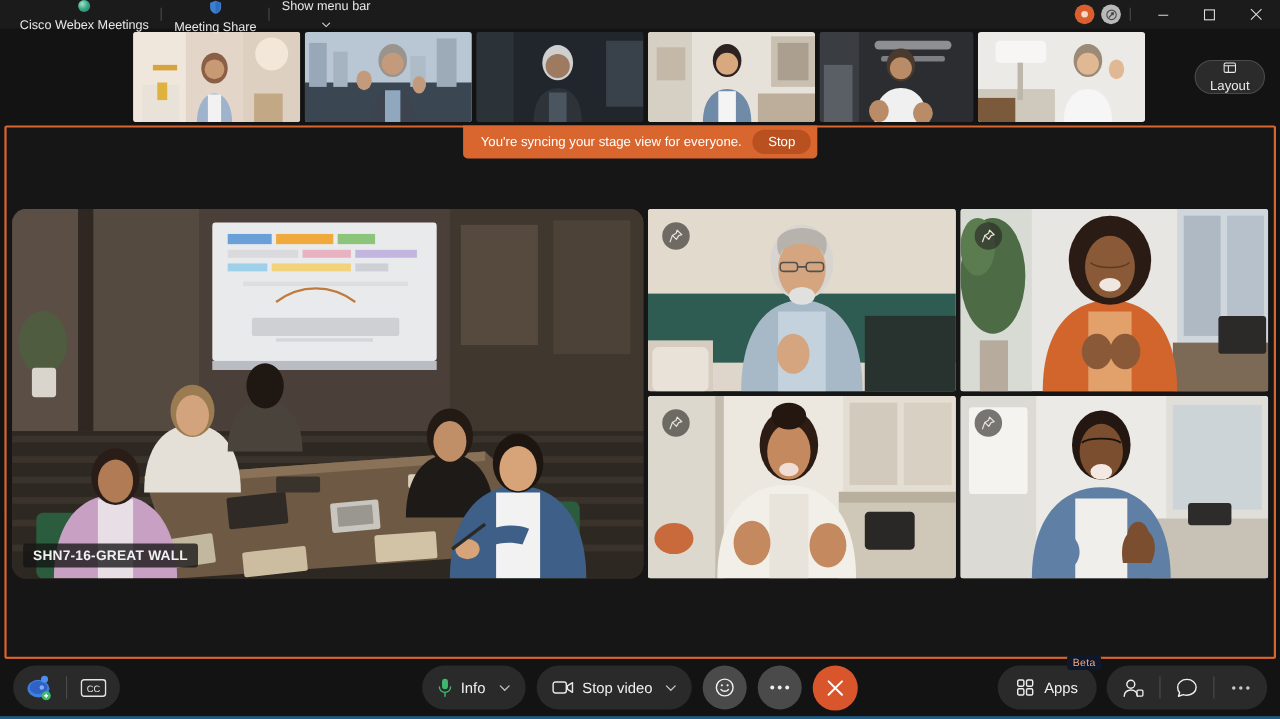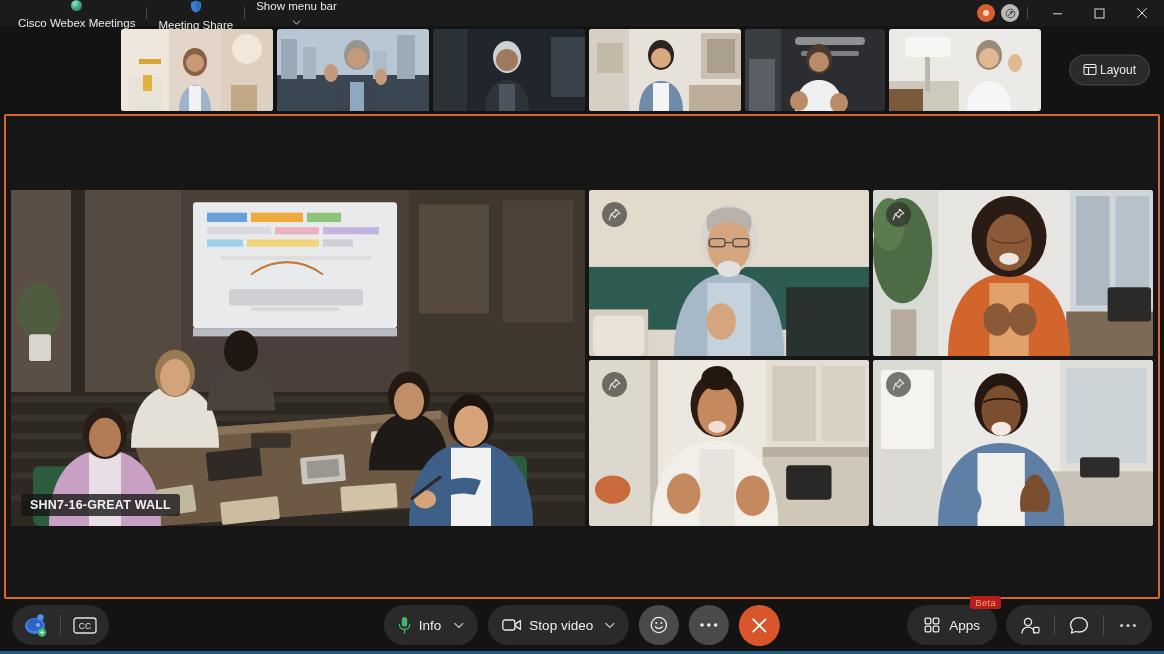--- a/index.html
+++ b/index.html
@@ -79,21 +79,21 @@
     position: relative; background: #222;
   }
   .thumb.clip { width: 140px; }
   .layout-btn {
     position: absolute; right: 14px; top: 50%;
     transform: translateY(-50%);
     height: 31px; padding: 0 13px;
     border-radius: 16px;
     background: #2b2b2b; border: 1px solid #4a4a4a;
     display: flex; align-items: center; gap: 3px;
-    color: #eaeaea; font-size: 12px;
+    color: #eaeaea; font-size: 12px; flex-direction: column;
   }
 
   
   .stage-wrap {
     flex: 1 1 auto; position: relative;
     margin: 1px 4px 0 4px;
     border: 2px solid #d9652f;
     background: #161616;
     border-radius: 2px;
   }
@@ -114,21 +114,21 @@
   }
 
   .grid {
     position: absolute;
     left: 5px; right: 5px; top: 74px;
     height: 336px;
     display: flex; gap: 4px;
   }
   .main-tile {
     flex: 0 0 574px; position: relative;
-    border-radius: 0; overflow: hidden;
+    border-radius: 13px; overflow: hidden;
     background: #3a312c;
   }
   .side-col { flex: 1 1 auto; display: flex; flex-direction: column; gap: 4px; }
   .side-row { flex: 1 1 50%; display: flex; gap: 4px; }
   .vtile {
     flex: 1 1 50%; position: relative;
     border-radius: 3px; overflow: hidden;
     background: #2c2c2c;
   }
   .pin {
@@ -192,21 +192,21 @@
     position: relative;
   }
   .apps-pill {
     height: 40px; border-radius: 21px; background: #2a2a2a;
     display: flex; align-items: center; gap: 9px;
     padding: 0 17px; color: #f0f0f0; font-size: 13.5px;
     position: relative;
   }
   .beta {
     position: absolute; right: -4px; top: -9px;
-    background: #b91c1c; color: #f3a87a;
+    background: #0f172a; color: #f3a87a;
     font-size: 9.5px; padding: 1px 5px; border-radius: 3px;
     letter-spacing: .3px;
   }
   .bluebar { flex: 0 0 3px; background: #1f5c86; }
 
   svg { display: block; }
   .ph { width: 100%; height: 100%; display:block; }
 </style>
 </head>
 <body>
@@ -363,20 +363,26 @@
         <rect x="1" y="2" width="12" height="10" rx="1.5" fill="none" stroke="#eaeaea" stroke-width="1.1"></rect>
         <path d="M1 5h12" stroke="#eaeaea" stroke-width="1.1"></path>
         <path d="M5.5 5v7" stroke="#eaeaea" stroke-width="1.1"></path>
       </svg>
       <span>Layout</span>
     </div>
   </div>
 
   <div class="stage-wrap">
 
+    <div class="sync-banner">
+      <span>You're syncing your stage view for everyone.</span>
+      <div class="sync-stop">
+        <span>Stop</span>
+      </div>
+    </div>
 
     <div class="grid">
 
       <div class="main-tile">
         <svg class="ph" viewBox="0 0 574 326" preserveAspectRatio="none">
           <rect width="574" height="326" fill="#3c342d"></rect>
 
           <rect x="0" y="0" width="574" height="196" fill="#4a4039"></rect>
           <rect x="0" y="0" width="60" height="196" fill="#5b4f45"></rect>
           <rect x="60" y="0" width="14" height="196" fill="#2e2722"></rect>

